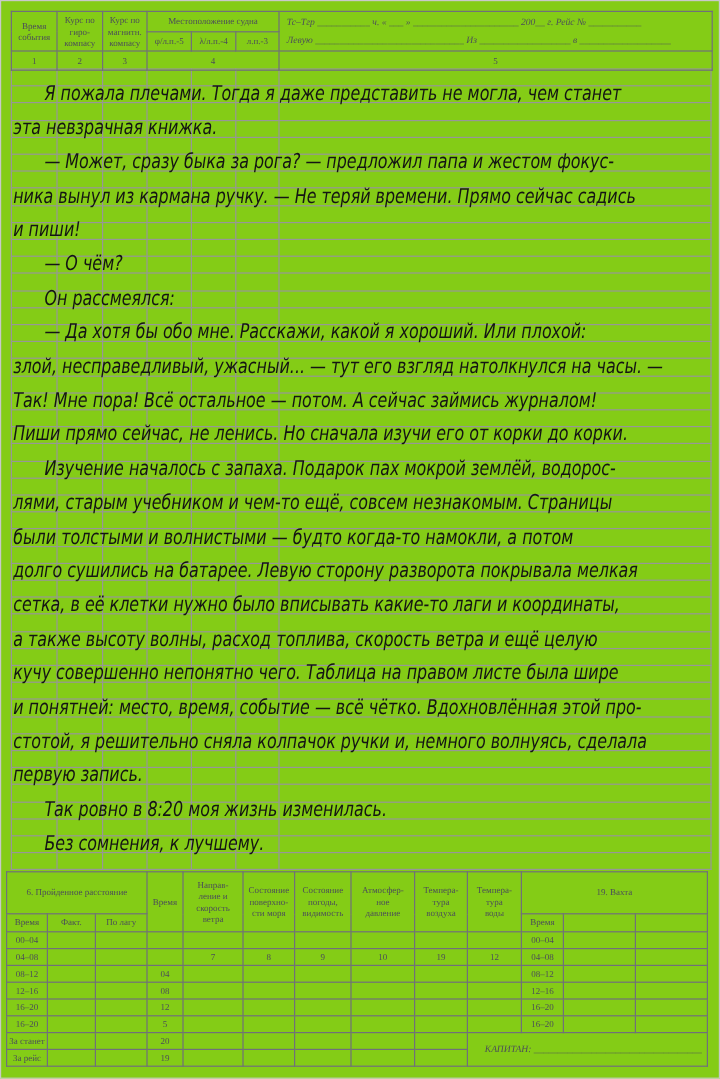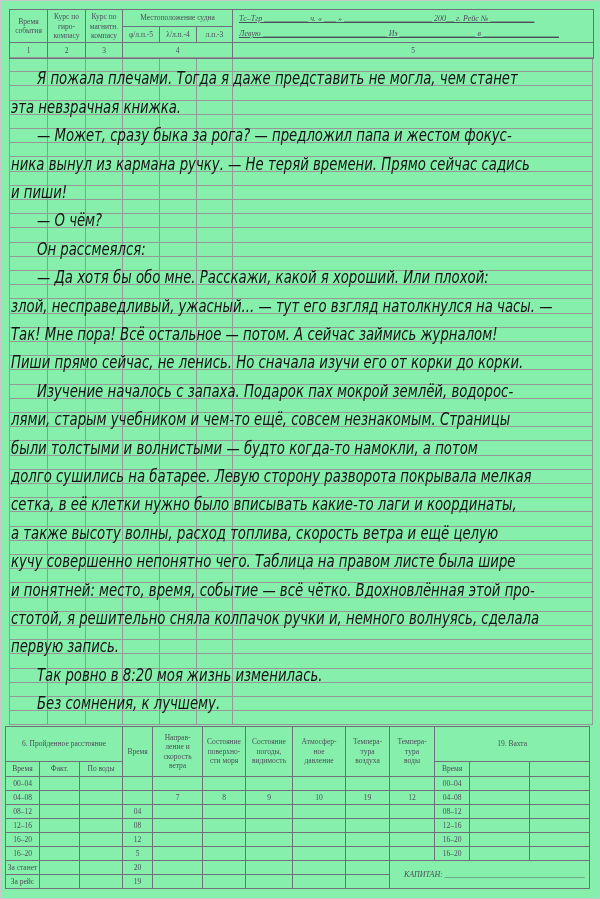--- a/index.html
+++ b/index.html
@@ -1,27 +1,27 @@
 <!DOCTYPE html>
 <html><head>
 <meta charset="utf-8">
 <style>
   html,body{margin:0;padding:0;background:#fff;}
-  #page{position:relative;width:600px;height:899px;background:#86efac;
+  #page{position:relative;width:600px;height:899px;background:#84cc16;
         box-sizing:border-box;border:1px solid #c9c9c9;overflow:hidden;
         font-family:"Liberation Serif",serif;color:#4c4f58;}
   
   table{border-collapse:collapse;table-layout:fixed;}
   td{border:1px solid #70707a;padding:0 1px;text-align:center;vertical-align:middle;
      font-size:7.5px;line-height:1.25;color:#4c4f58;overflow:hidden;}
   .pre{white-space:pre-line;}
   #topTable{position:absolute;left:8px;top:8px;width:584px;}
   #topTable td{height:15px;}
   .hdr-free{text-align:left;vertical-align:middle;padding:1px 6px;}
-  .tline{font-style:italic;font-size:8px;line-height:1.9;white-space:nowrap;text-decoration:underline;}
+  .tline{font-style:italic;font-size:8px;line-height:1.9;white-space:nowrap;}
   #botTable{position:absolute;left:4px;top:725px;width:584px;}
   .grp{font-size:7.5px;}
   .capcell{text-align:left;padding-left:14px;font-style:italic;font-size:8px;white-space:nowrap;}
   
   .hline{position:absolute;left:8px;width:584px;height:0;border-top:1px solid #979797;}
   .vline{position:absolute;top:56px;height:668px;width:0;border-left:1px solid #979797;}
   
   .hw{position:absolute;left:10px;white-space:nowrap;
       font-family:"DejaVu Sans",sans-serif;font-style:italic;
       font-size:17px;line-height:20px;color:#141414;
@@ -194,21 +194,21 @@
 тура
 воздуха</td>
       <td rowspan="2" class="pre">Темпера-
 тура
 воды</td>
       <td colspan="3" class="grp">19. Вахта</td>
     </tr>
     <tr style="height:15px">
       <td>Время</td>
       <td>Факт.</td>
-      <td>По воды</td>
+      <td>По лагу</td>
       <td>Время</td>
       <td></td>
       <td></td>
     </tr>
     <tr style="height:14px">
       <td>00–04</td>
           <td></td>
           <td></td>
           <td></td>
           <td></td>

